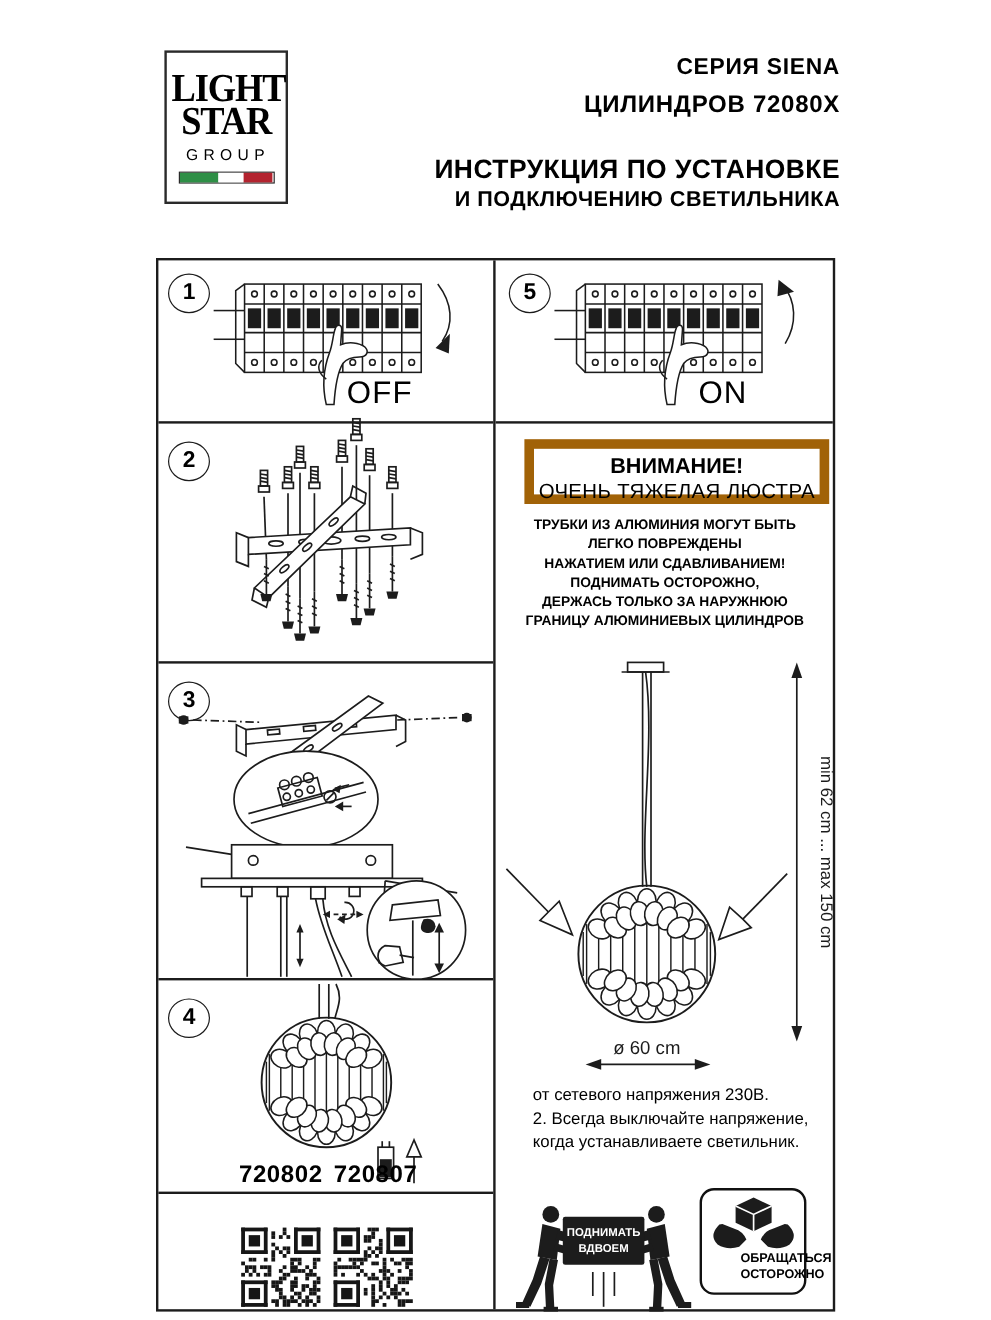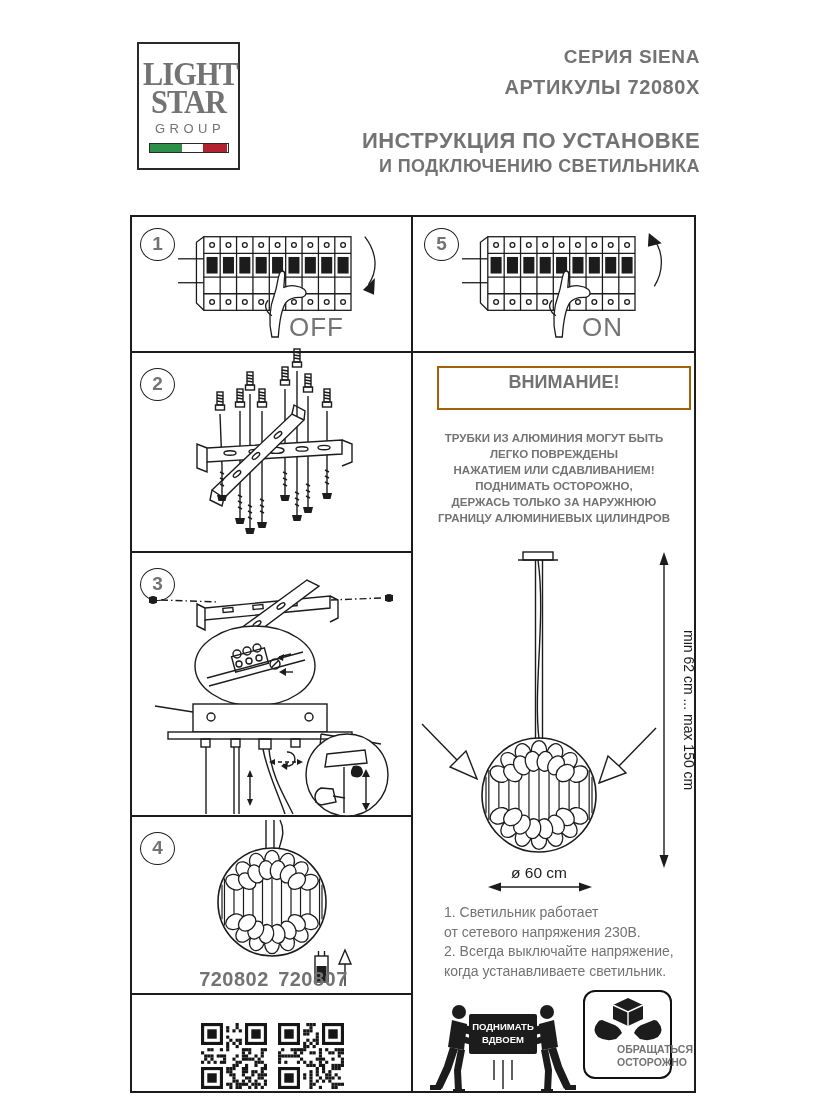--- a/index.html
+++ b/index.html
@@ -1,17 +1,17 @@
 <!DOCTYPE html>
 <html><head>
 <meta charset="utf-8">
 <style>
   html,body{margin:0;padding:0;background:#e8e8e8;}
   .page{position:relative;width:826px;height:1100px;background:#ffffff;overflow:hidden;
-        font-family:"Liberation Sans",sans-serif;color:#737373;}
+        font-family:"Liberation Sans",sans-serif;color:#000000;}
   .abs{position:absolute;}
   svg{display:block;overflow:visible;}
   
   .logo-box{left:137px;top:42px;width:103px;height:128px;border:2px solid #2a2a2a;box-sizing:border-box;text-align:center;}
   .logo-word{font-family:"Liberation Serif",serif;font-weight:bold;font-size:33px;line-height:.85;letter-spacing:-1px;transform:scaleX(.92);}
   .logo-top{margin-top:16px;}
   .logo-group{font-size:13px;letter-spacing:4.5px;margin-top:5px;margin-left:3px;}
   .flag{width:78px;height:8px;margin:7px auto 0;border:1px solid #2a2a2a;display:flex;box-sizing:content-box;}
   .flag div{height:100%;}
   
@@ -21,21 +21,21 @@
   .hdr-t1{top:128px;font-size:22px;letter-spacing:.4px;}
   .hdr-t2{top:156px;font-size:18px;letter-spacing:.4px;}
   
   .grid{left:130px;top:215px;width:566px;height:878px;border:2px solid #1c1c1c;box-sizing:border-box;}
   .vdiv{left:411px;top:217px;width:2px;height:874px;background:#1c1c1c;}
   .hline{height:2px;background:#1c1c1c;}
   .badge{width:35px;height:33px;border:1.7px solid #1c1c1c;border-radius:50%;box-sizing:border-box;
          text-align:center;font-size:19px;font-weight:bold;line-height:30px;}
   .switch-label{font-size:26px;letter-spacing:1px;}
   
-  .warn-box{left:437px;top:366px;width:254px;height:44px;border:2px solid #a16207;box-sizing:border-box;text-align:center;}
+  .warn-box{left:437px;top:366px;width:254px;height:54px;border:8px solid #a16207;box-sizing:border-box;text-align:center;}
   .warn-box .l1{font-size:18px;font-weight:bold;margin-top:4px;}
   .warn-box .l2{font-size:17px;margin-top:1px;letter-spacing:.3px;}
   .warn-body{left:416px;top:430px;width:276px;text-align:center;font-weight:bold;font-size:11.5px;line-height:16px;}
   .notes{left:444px;top:903px;width:244px;font-size:14px;line-height:19.5px;}
   .qr-num{top:968px;width:78px;text-align:center;font-size:20px;font-weight:bold;letter-spacing:.5px;}
   .care-box{left:583px;top:990px;width:89px;height:89px;border:2.5px solid #111;border-radius:12px;box-sizing:border-box;text-align:center;}
   .care-text{font-size:10.5px;font-weight:bold;line-height:13px;margin-top:1px;padding-left:32px;}
   .ink{stroke:#1c1c1c;fill:none;stroke-width:1.4;}
   .inkf{fill:#1c1c1c;stroke:none;}
   .wf{fill:#ffffff;stroke:#1c1c1c;stroke-width:1.4;}
@@ -118,21 +118,21 @@
     <div class="logo-word logo-top">LIGHT</div>
     <div class="logo-word">STAR</div>
     <div class="logo-group">GROUP</div>
     <div class="flag">
       <div style="width:42%;background:#2e8f46"></div>
       <div style="width:26%;background:#ffffff"></div>
       <div style="width:32%;background:#b3232f"></div>
     </div>
   </div>
   <div class="abs hdr hdr-series">СЕРИЯ SIENA</div>
-  <div class="abs hdr hdr-art">АРТИКУЛЫ 72080X</div>
+  <div class="abs hdr hdr-art">ЦИЛИНДРОВ 72080X</div>
   <div class="abs hdr hdr-t1">ИНСТРУКЦИЯ ПО УСТАНОВКЕ</div>
   <div class="abs hdr hdr-t2">И ПОДКЛЮЧЕНИЮ СВЕТИЛЬНИКА</div>
 
   <div class="abs grid"></div>
   <div class="abs vdiv"></div>
   <div class="abs hline" style="left:132px;top:351px;width:279px;"></div>
   <div class="abs hline" style="left:413px;top:351px;width:281px;"></div>
   <div class="abs hline" style="left:132px;top:551px;width:279px;"></div>
   <div class="abs hline" style="left:132px;top:815px;width:279px;"></div>
   <div class="abs hline" style="left:132px;top:993px;width:279px;"></div>
@@ -357,20 +357,21 @@
     <rect x="180" y="136" width="13" height="26" class="ink" stroke-width="1.3"></rect>
     <rect x="181.5" y="146" width="10" height="15" class="inkf"></rect>
     <line x1="183.5" y1="131" x2="183.5" y2="136" class="ink" stroke-width="1"></line>
     <line x1="189.5" y1="131" x2="189.5" y2="136" class="ink" stroke-width="1"></line>
     <line x1="210" y1="166" x2="210" y2="142" class="ink" stroke-width="1.2"></line>
     <polygon points="210,130 204,144 216,144" class="wf"></polygon>
   </svg>
 
   <div class="abs warn-box">
     <div class="l1">ВНИМАНИЕ!</div>
+    <div class="l2">ОЧЕНЬ ТЯЖЕЛАЯ ЛЮСТРА</div>
   </div>
   <div class="abs warn-body">
     <div>ТРУБКИ ИЗ АЛЮМИНИЯ МОГУТ БЫТЬ</div>
     <div>ЛЕГКО ПОВРЕЖДЕНЫ</div>
     <div>НАЖАТИЕМ ИЛИ СДАВЛИВАНИЕМ!</div>
     <div>ПОДНИМАТЬ ОСТОРОЖНО,</div>
     <div>ДЕРЖАСЬ ТОЛЬКО ЗА НАРУЖНЮЮ</div>
     <div>ГРАНИЦУ АЛЮМИНИЕВЫХ ЦИЛИНДРОВ</div>
   </div>
 
@@ -435,21 +436,20 @@
     <polygon points="252,330 247.5,317 256.5,317" class="inkf"></polygon>
     <text transform="translate(272,92) rotate(90)" font-size="14" fill="#1c1c1c">min 62 cm ... max 150 cm</text>
 
     <text x="127" y="340" text-anchor="middle" font-size="15.5" fill="#1c1c1c">ø 60 cm</text>
     <line x1="80" y1="349" x2="176" y2="349" class="ink" stroke-width="1.4"></line>
     <polygon points="76,349 89,344.5 89,353.5" class="inkf"></polygon>
     <polygon points="180,349 167,344.5 167,353.5" class="inkf"></polygon>
   </svg>
 
   <div class="abs notes">
-    <div>1. Светильник работает</div>
     <div>от сетевого напряжения 230В.</div>
     <div>2. Всегда выключайте напряжение,</div>
     <div>когда устанавливаете светильник.</div>
   </div>
 
   <div class="abs qr-num" style="left:195px;">720802</div>
   <div class="abs qr-num" style="left:274px;">720807</div>
   <svg id="qr1" class="abs" style="left:201px;top:1023px;" width="66" height="66" viewBox="0 0 63 63">
       <rect x="0" y="0" width="21" height="3" fill="#161616"></rect>
       <rect x="0" y="18" width="21" height="3" fill="#161616"></rect>

